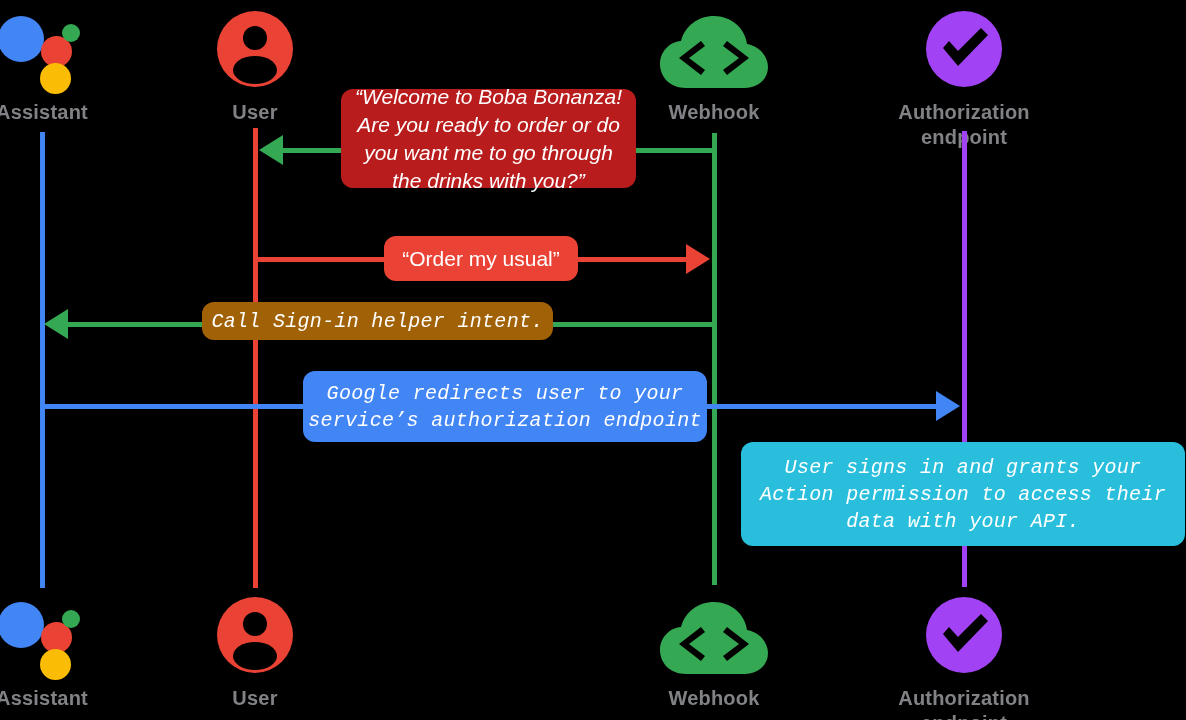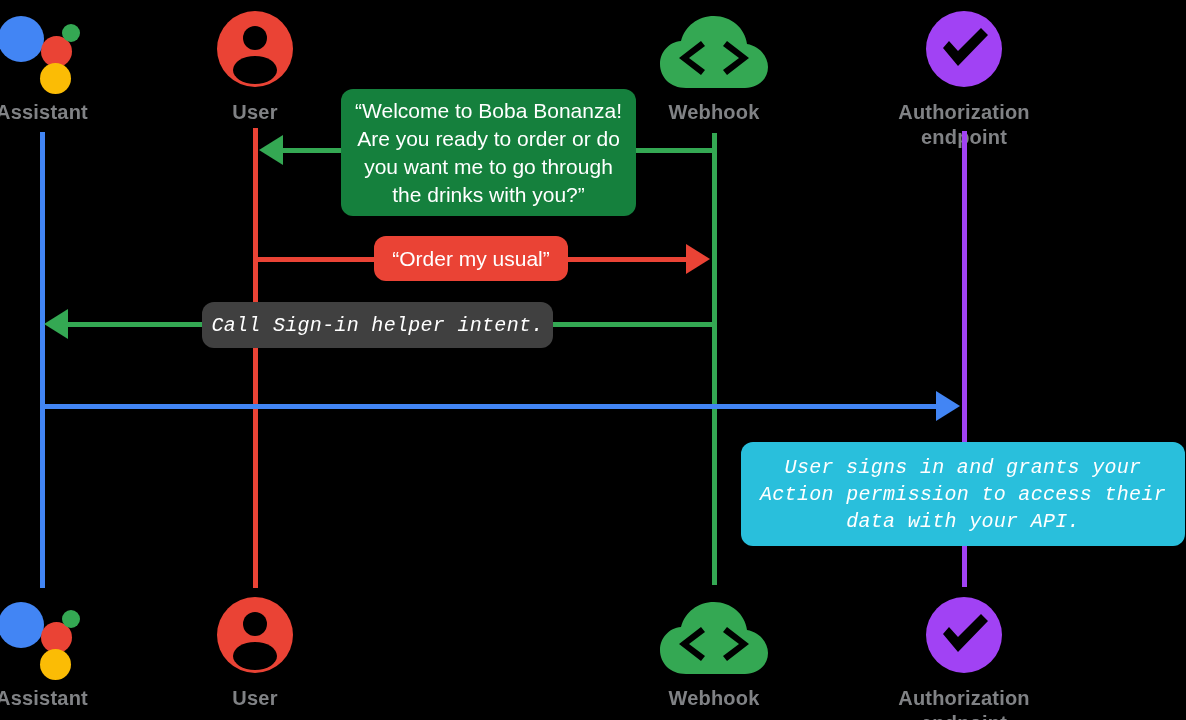--- a/index.html
+++ b/index.html
@@ -183,35 +183,37 @@
   <div class="lifeline" style="left:40px; top:132px; height:456px; background:#4285F4;"></div>
 
   <div class="lifeline" style="left:253px; top:128px; height:460px; background:#EA4335;"></div>
 
   <div class="lifeline" style="left:712px; top:133px; height:452px; background:#34A853;"></div>
 
   <div class="lifeline" style="left:962px; top:131px; height:456px; background:#A142F4;"></div>
 
   <div class="msgline" style="left:268px; top:148px; width:448px; background:#34A853;"></div>
   <div class="arrowhead arrow-left" style="left:259px; top:135px; color:#34A853;"></div>
-  <div class="bubble sans" style="left:341px; top:89px; width:295px; height:127px; background:#15803d;">“Welcome to Boba Bonanza!
+  <div class="bubble sans" style="left:341px; top:89px; width:295px; height:99px; background:#b91c1c;font-style:italic;">“Welcome to Boba Bonanza!
 Are you ready to order or do
 you want me to go through
 the drinks with you?”</div>
 
   <div class="msgline" style="left:256px; top:257px; width:430px; background:#EA4335;"></div>
   <div class="arrowhead arrow-right" style="left:686px; top:244px; color:#EA4335;"></div>
-  <div class="bubble sans" style="left:374px; top:236px; width:194px; height:45px; background:#EA4335;">“Order my usual”</div>
+  <div class="bubble sans" style="left:384px; top:236px; width:194px; height:45px; background:#EA4335;">“Order my usual”</div>
 
   <div class="msgline" style="left:55px; top:322px; width:660px; background:#34A853;"></div>
   <div class="arrowhead arrow-left" style="left:44px; top:309px; color:#34A853;"></div>
-  <div class="bubble mono" style="left:202px; top:302px; width:351px; height:46px; background:#404040;">Call Sign-in helper intent.</div>
+  <div class="bubble mono" style="left:202px; top:302px; width:351px; height:38px; background:#a16207;">Call Sign-in helper intent.</div>
 
   <div class="msgline" style="left:42px; top:404px; width:894px; background:#4285F4;"></div>
   <div class="arrowhead arrow-right" style="left:936px; top:391px; color:#4285F4;"></div>
+  <div class="bubble mono" style="left:303px; top:371px; width:404px; height:71px; background:#4285F4;">Google redirects user to your
+service’s authorization endpoint</div>
 
   <div class="bubble mono" style="left:741px; top:442px; width:444px; height:104px; background:#29BFDC;">User signs in and grants your
 Action permission to access their
 data with your API.</div>
 
   <div class="actor" style="left:-48px; top:594px;">
     <div class="icon-wrap">
       <div class="ga">
         <i class="blue"></i>
         <i class="red"></i>

